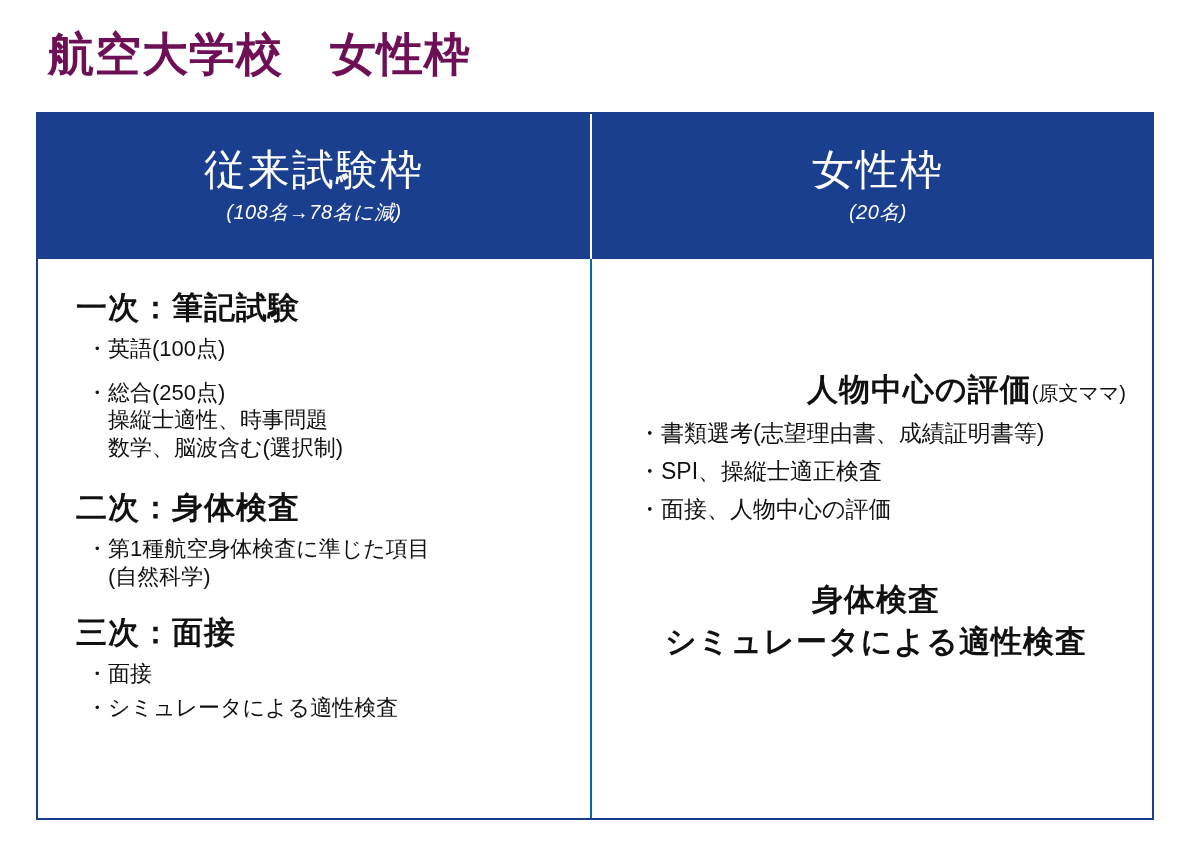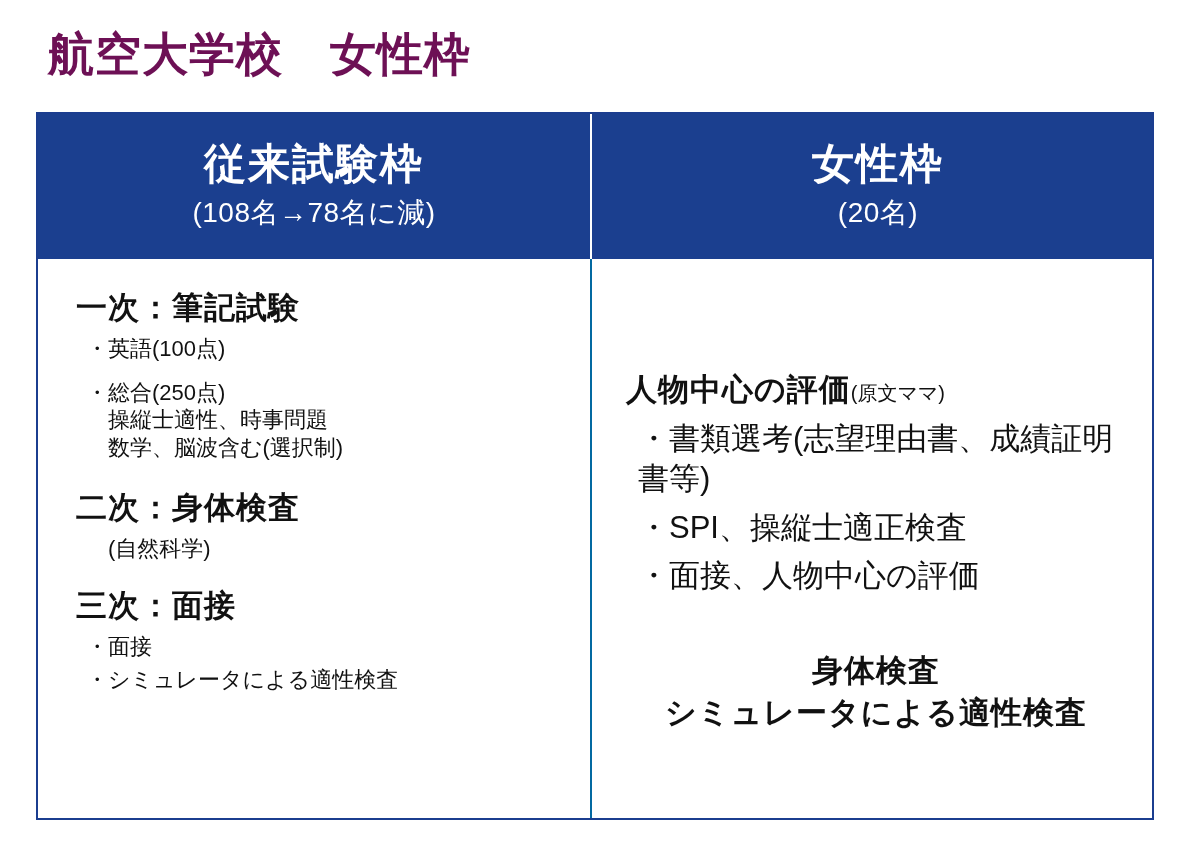--- a/index.html
+++ b/index.html
@@ -60,29 +60,30 @@
     width: 554px;
     flex: 0 0 554px;
     border-right: 2px solid #ffffff;
   }
   .head-cell.right {
     flex: 1 1 auto;
     padding-left: 12px;
   }
   .head-main {
     font-size: 42px;
-    font-weight: bold;
+    font-weight: normal;
     line-height: 1.1;
     letter-spacing: 2px;
   }
   .head-sub {
-    font-size: 28px;
+    font-size: 20px;
     font-weight: normal;
     margin-top: 6px;
     letter-spacing: 0.5px;
+    font-style: italic;
   }
   .body-row {
     display: flex;
     flex: 1 1 auto;
   }
   .body-cell {
     box-sizing: border-box;
     padding: 22px 26px 10px 26px;
   }
   .body-cell.left {
@@ -114,28 +115,29 @@
     margin-left: 22px;
   }
   .sp-1 { height: 20px; }
   .sp-2 { height: 16px; }
   .sp-3 { height: 10px; }
   .right-head {
     font-size: 31px;
     font-weight: bold;
     letter-spacing: 1px;
     margin-bottom: 8px;
+    text-align: right;
   }
   .right-head .note {
     font-size: 20px;
     font-weight: normal;
     letter-spacing: 0;
   }
   .right-bullet {
-    font-size: 31px;
+    font-size: 23px;
     margin: 8px 0 0 12px;
     line-height: 1.3;
   }
   .right-gap { height: 54px; }
   .right-block {
     font-size: 31px;
     font-weight: bold;
     line-height: 1.35;
     letter-spacing: 1px;
     text-align: center;
@@ -171,20 +173,21 @@
         <div class="bullet">
           <span>・総合(250点)</span>
           <span class="sub-line">操縦士適性、時事問題</span>
           <span class="sub-line">数学、脳波含む(選択制)</span>
         </div>
 
         <div class="sp-1"></div>
 
         <div class="stage-title tight">二次：身体検査</div>
         <div class="bullet">
+          <span>・第1種航空身体検査に準じた項目</span>
           <span class="sub-line">(自然科学)</span>
         </div>
 
         <div class="sp-2"></div>
 
         <div class="stage-title">三次：面接</div>
         <div class="bullet">・面接</div>
         <div class="bullet">・シミュレータによる適性検査</div>
 
       </div>

